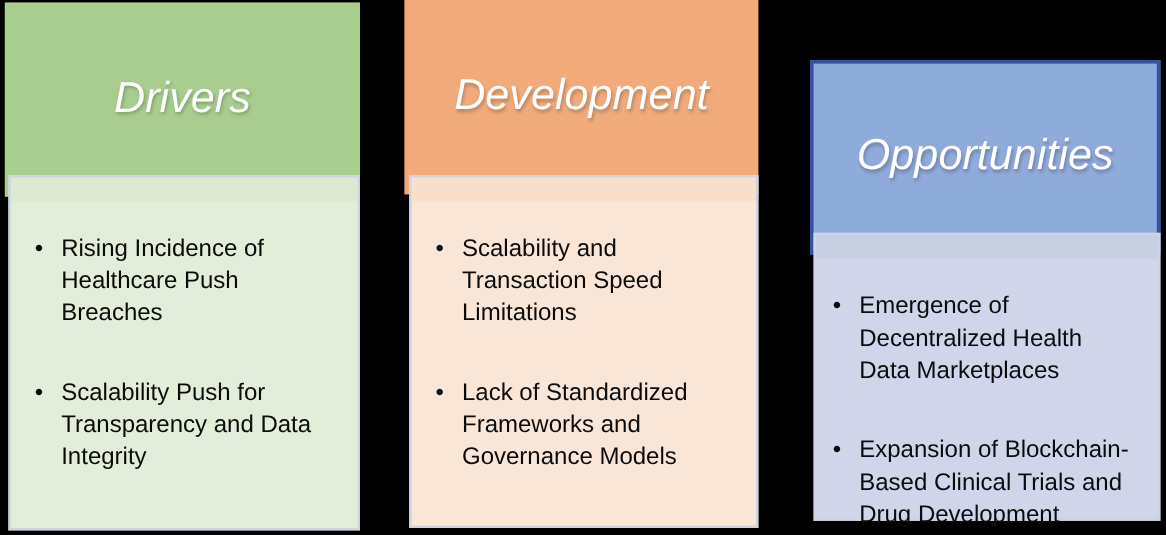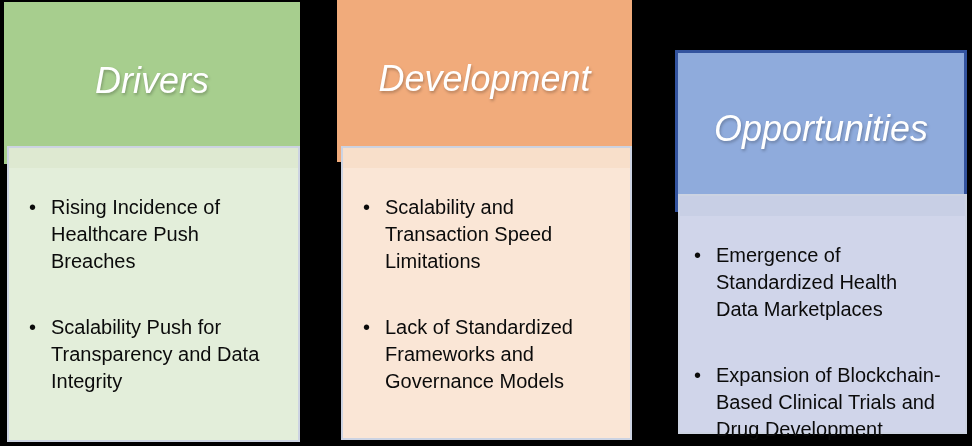--- a/index.html
+++ b/index.html
@@ -103,21 +103,21 @@
   <section class="column col-opportunities">
     <div class="header-rect"></div>
     <div class="title-wrap">
       <h2 class="title">Opportunities</h2>
     </div>
     <div class="body-panel">
       <div class="top-band"></div>
       <ul class="bullets">
         <li>
           <span class="bullet-glyph">•</span>
-          <span>Emergence of Standardized Health Data Marketplaces</span>
+          <span>Emergence of Decentralized Health Data Marketplaces</span>
         </li>
         <li>
           <span class="bullet-glyph">•</span>
           <span>Expansion of Blockchain-Based Clinical Trials and Drug Development</span>
         </li>
       </ul>
     </div>
   </section>
 
 </div>

